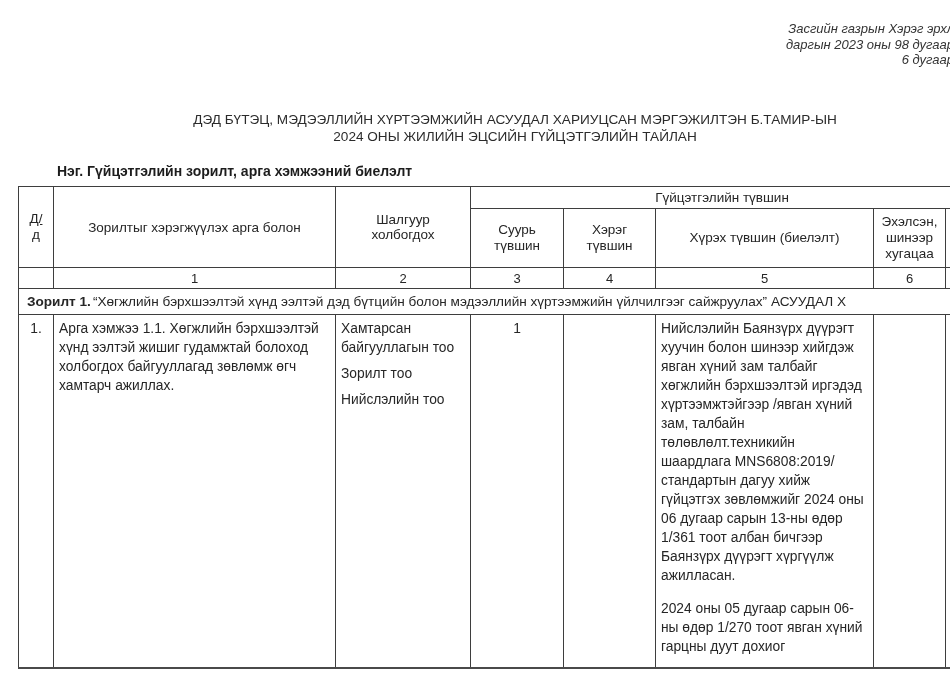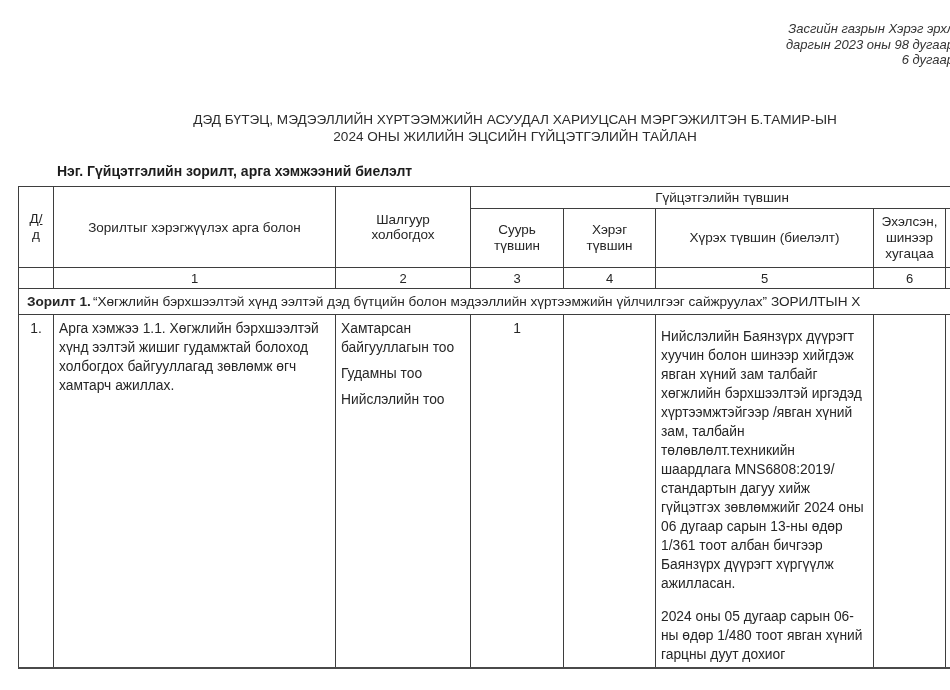--- a/index.html
+++ b/index.html
@@ -40,21 +40,21 @@
     height:21px;text-align:left;white-space:nowrap;padding:2px 4px 2px 8px;font-size:13.6px;
   }
   .goal-label{font-weight:bold;margin-right:2px;}
   tr.body-row td{
     vertical-align:top;text-align:left;height:380px;
     font-size:13.8px;line-height:19px;padding:4px 5px;
   }
   tr.body-row td.c-center{text-align:center;}
   td.c-indicator p{margin:0 0 7px 0;}
   td.c-achieved{text-align:justify;padding:4px 6px;}
-  td.c-achieved p{margin:8px 0 14px 0;}
+  td.c-achieved p{margin:0 0 14px 0;}
   .page-cut-line{
     position:absolute;top:667px;left:18px;width:932px;height:2px;background:#4a4a4a;
   }
 </style>
 </head>
 <body>
 
 <div class="letterhead">
   <div>Засгийн газрын Хэрэг эрхл</div>
   <div>даргын 2023 оны 98 дугаар</div>
@@ -109,36 +109,36 @@
       <td>1</td>
       <td>2</td>
       <td>3</td>
       <td>4</td>
       <td>5</td>
       <td>6</td>
       <td></td>
     </tr>
     <tr class="goal-row">
       <td colspan="8">
-        <span class="goal-label">Зорилт 1.</span><span>“Хөгжлийн бэрхшээлтэй хүнд ээлтэй дэд бүтцийн болон мэдээллийн хүртээмжийн үйлчилгээг сайжруулах” ЗОРИЛТЫН Х</span>
+        <span class="goal-label">Зорилт 1.</span><span>“Хөгжлийн бэрхшээлтэй хүнд ээлтэй дэд бүтцийн болон мэдээллийн хүртээмжийн үйлчилгээг сайжруулах” АСУУДАЛ Х</span>
       </td>
     </tr>
     <tr class="body-row">
       <td class="c-center">1.</td>
       <td>Арга хэмжээ 1.1. Хөгжлийн бэрхшээлтэй хүнд ээлтэй жишиг гудамжтай болоход холбогдох байгууллагад зөвлөмж өгч хамтарч ажиллах.</td>
       <td class="c-indicator">
         <p>Хамтарсан байгууллагын тоо</p>
-        <p>Гудамны тоо</p>
+        <p>Зорилт тоо</p>
         <p>Нийслэлийн тоо</p>
       </td>
       <td class="c-center">1</td>
       <td></td>
       <td class="c-achieved">
         <p>Нийслэлийн Баянзүрх дүүрэгт хуучин болон шинээр хийгдэж явган хүний зам талбайг хөгжлийн бэрхшээлтэй иргэдэд хүртээмжтэйгээр /явган хүний зам, талбайн төлөвлөлт.техникийн шаардлага MNS6808:2019/ стандартын дагуу хийж гүйцэтгэх зөвлөмжийг 2024 оны 06 дугаар сарын 13-ны өдөр 1/361 тоот албан бичгээр Баянзүрх дүүрэгт хүргүүлж ажилласан.</p>
-        <p>2024 оны 05 дугаар сарын 06-ны өдөр 1/480 тоот явган хүний гарцны дуут дохиог</p>
+        <p>2024 оны 05 дугаар сарын 06-ны өдөр 1/270 тоот явган хүний гарцны дуут дохиог</p>
       </td>
       <td></td>
       <td></td>
     </tr>
   </tbody>
     </table>
 </div>
 
 <div class="page-cut-line"></div>
 

